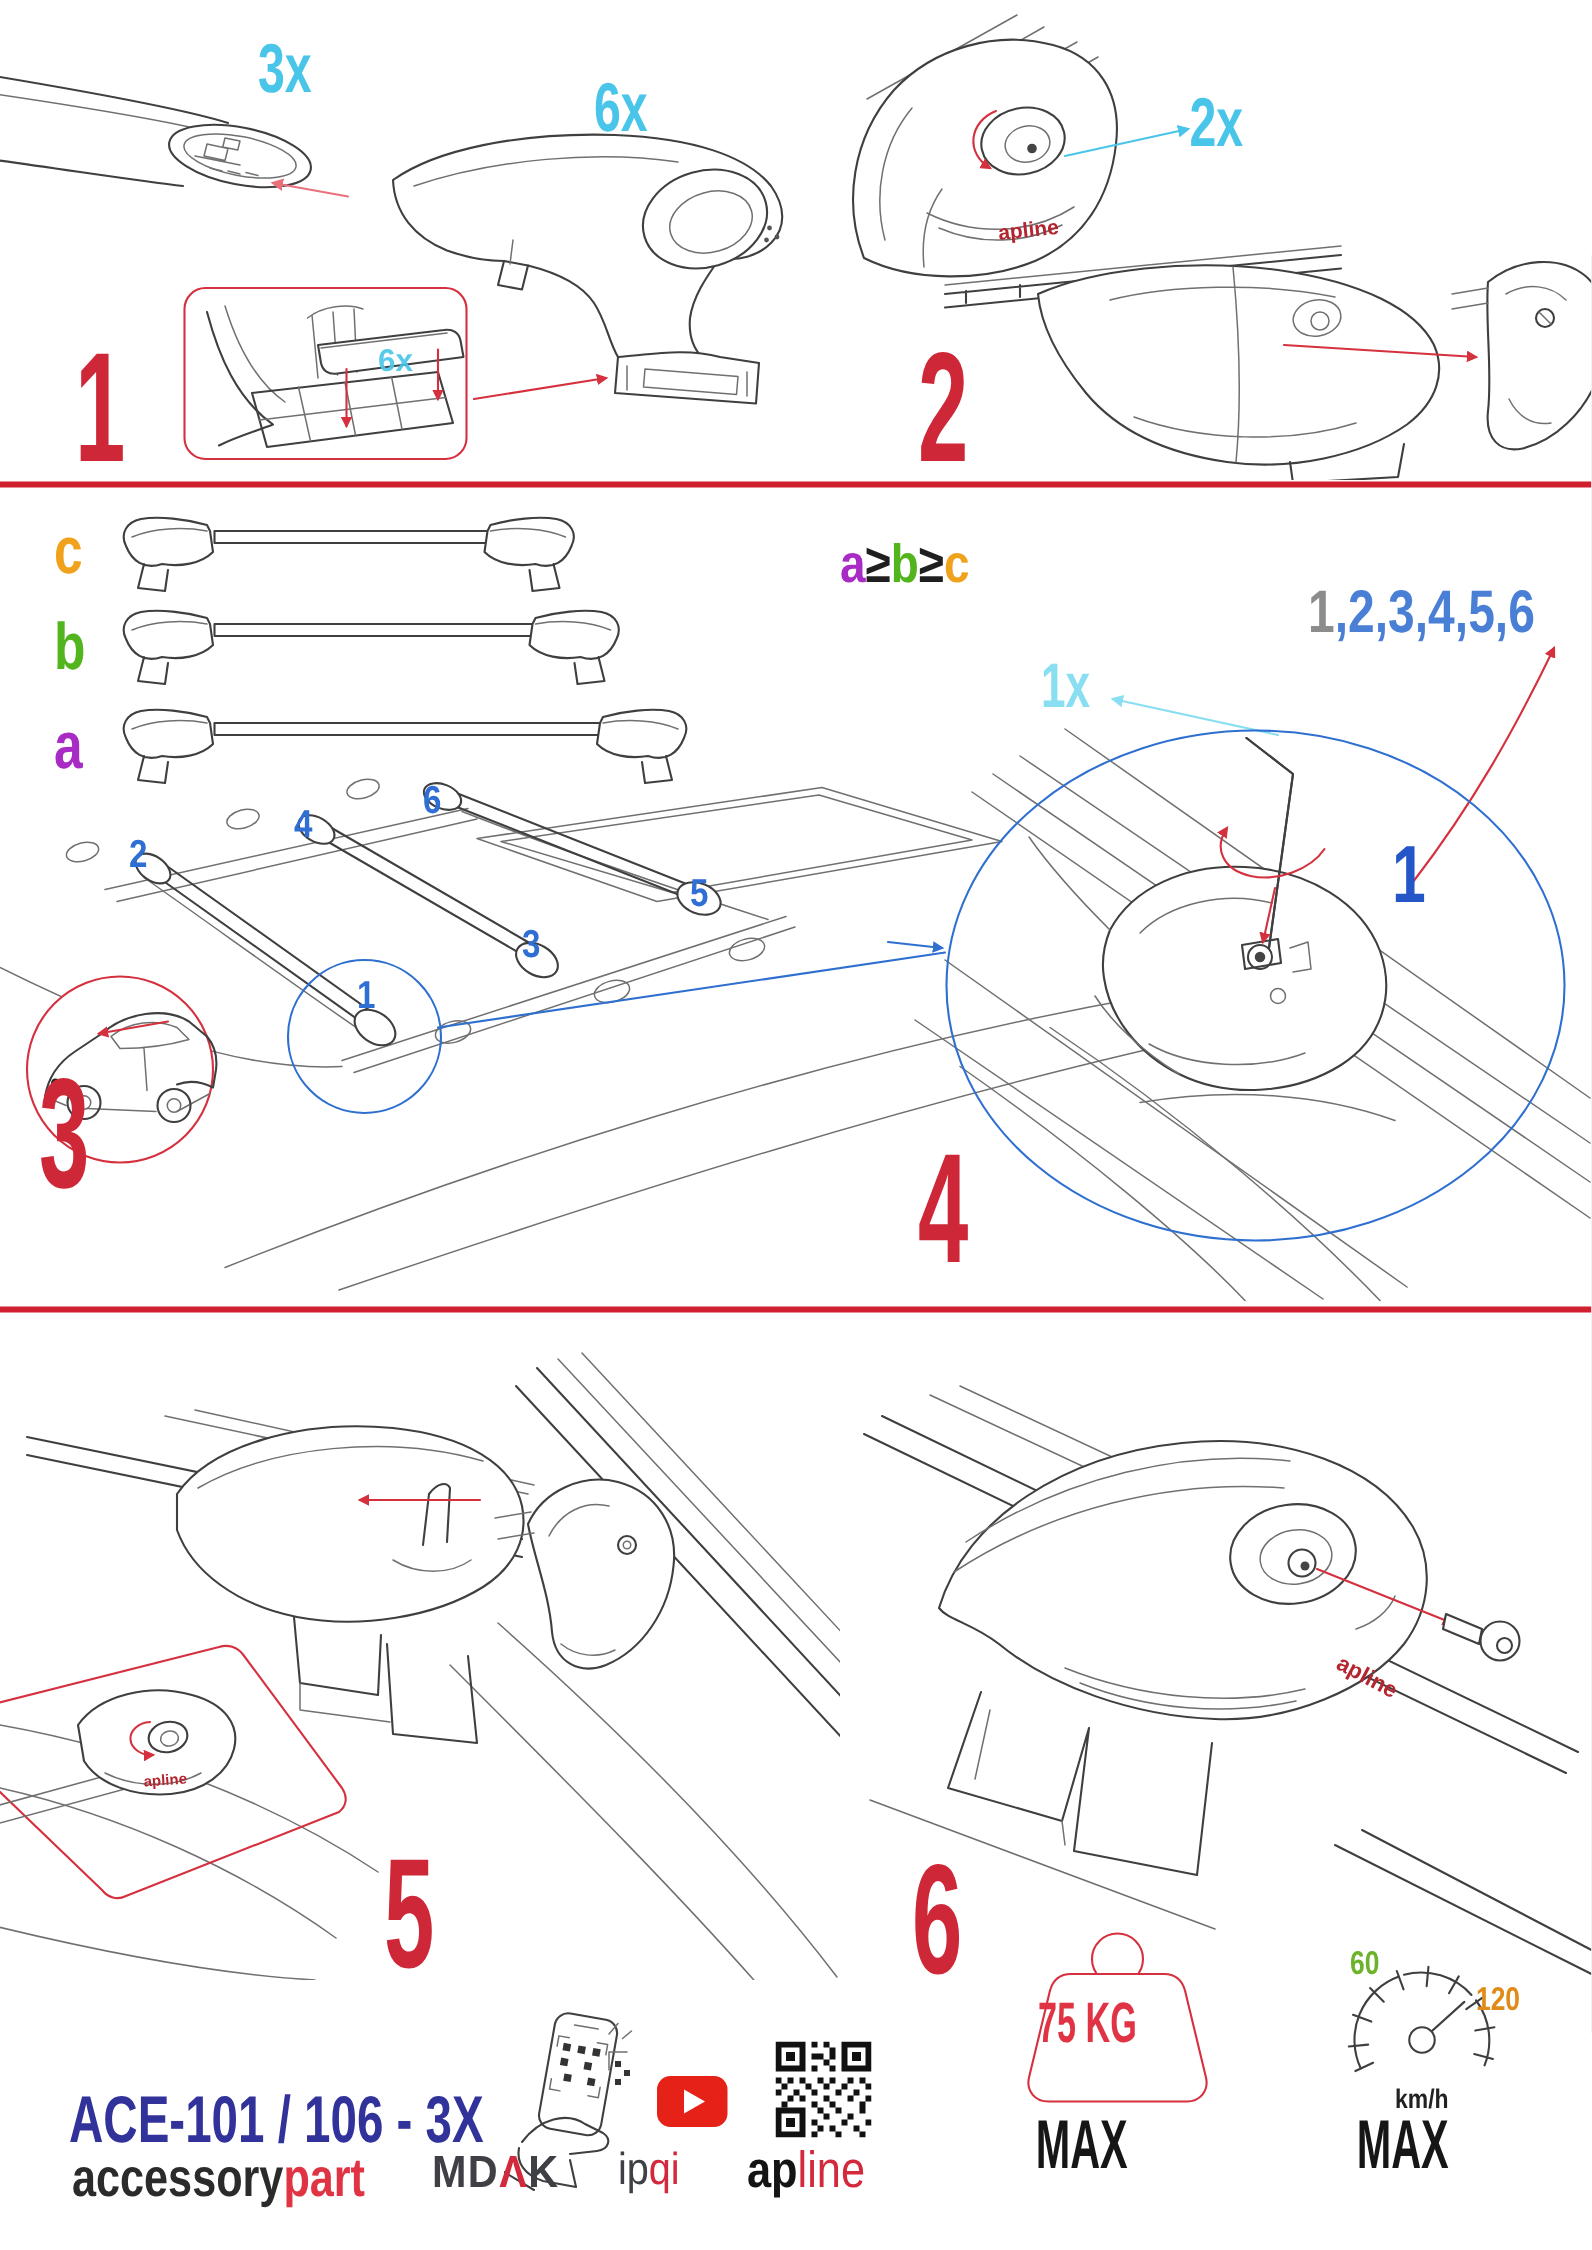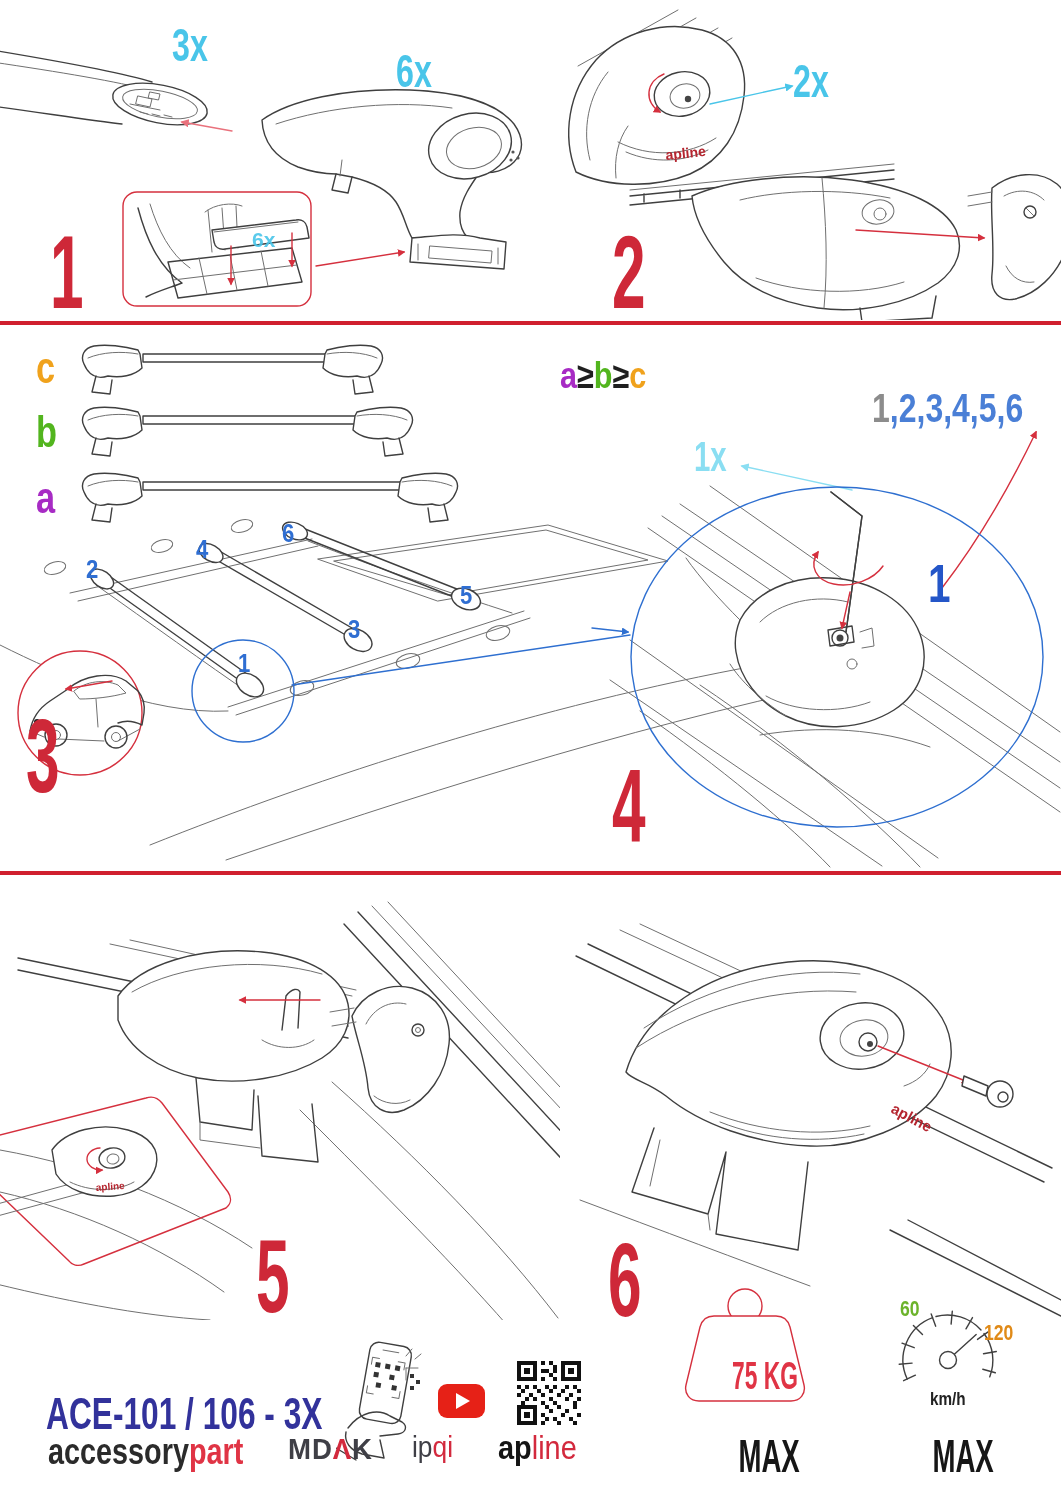--- a/index.html
+++ b/index.html
@@ -22,21 +22,21 @@
   .art .blue{stroke:#2e6fd0;}
   .art .dark{stroke:#4a4a4a;}
   .abc{font-weight:700;transform:scaleX(.78);transform-origin:0 0;}
   .bluenum{position:absolute;font:700 26px/1 "Liberation Sans",sans-serif;color:#2f6ed2;
            transform:scaleX(.85);transform-origin:0 0;}
   .maxtxt{font:800 46px/1 "Liberation Sans",sans-serif;color:#161616;
           transform:scaleX(.60);transform-origin:50% 0;}
   .yt{position:absolute;width:47px;height:34px;background:#e62117;border-radius:9px;}
   .yt-tri{position:absolute;left:18px;top:9px;width:0;height:0;
           border-left:14px solid #fff;border-top:8px solid transparent;border-bottom:8px solid transparent;}
-  .center{display:flex;justify-content:flex-end;margin-top:27px;}
+  .center{display:flex;justify-content:flex-start;}
 </style>
 </head>
 <body>
 
 <div class="page">
 
   <svg class="abs art" style="left:0;top:0" width="560" height="320" viewBox="0 0 560 320">
     <defs>
       <marker id="m1r" viewBox="0 0 10 10" refX="8" refY="5" markerWidth="5.5" markerHeight="5.5" orient="auto">
         <path class="ah" style="fill:#d5303e;stroke:none" d="M0 0 L10 5 L0 10 z"></path>

